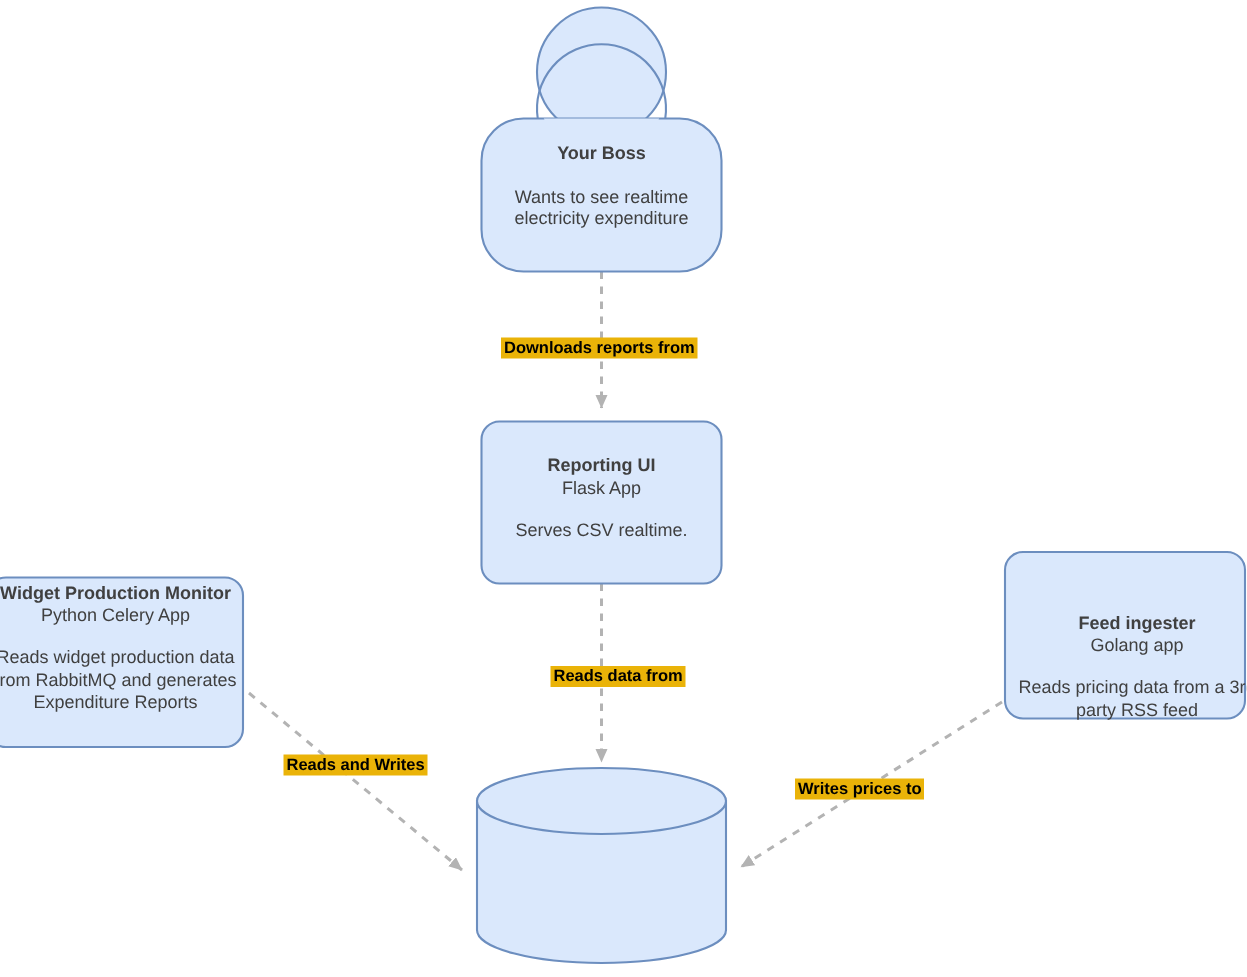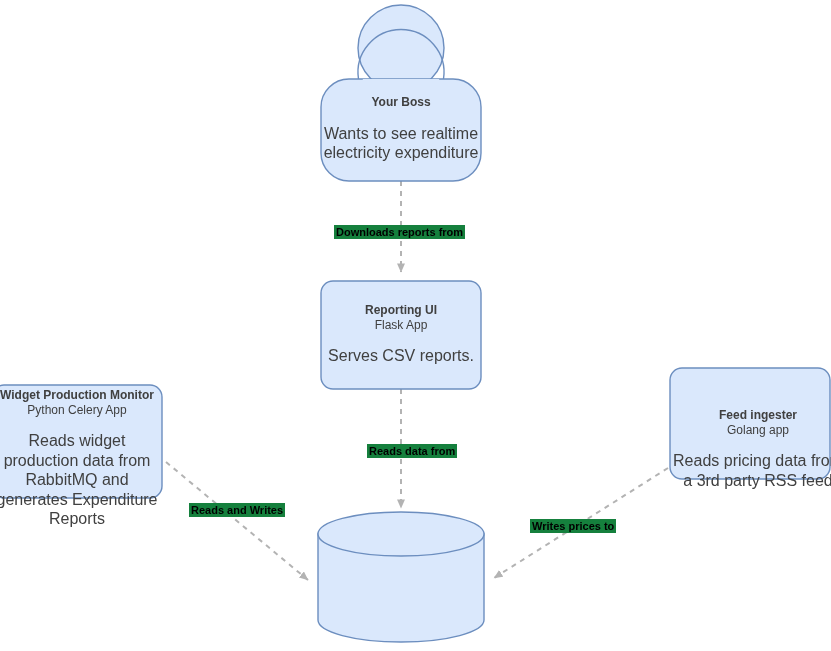--- a/index.html
+++ b/index.html
@@ -42,32 +42,32 @@
     font-size: 12px;
     display: block;
   }
   .node-sub {
     font-weight: normal;
     font-size: 12px;
     display: block;
   }
   .node-desc {
     font-weight: normal;
-    font-size: 16px;
+    font-size: 12px;
     display: block;
     margin-top: 14px;
   }
   .edge-label {
     position: absolute;
     z-index: 4;
     font-family: "Liberation Sans", sans-serif;
     font-size: 11px;
     font-weight: bold;
     color: #000000;
-    background: #15803d;
+    background: #eab308;
     white-space: nowrap;
     padding: 1px 2px;
     pointer-events: none;
   }
 </style>
 </head>
 <body>
 
 <div id="canvas">
 
@@ -115,21 +115,21 @@
   </svg>
 
   <div class="node-label" style="left:321px; top:95px; width:160px;">
     <span class="node-title">Your Boss</span>
     <span class="node-desc">Wants to see realtime electricity expenditure</span>
   </div>
 
   <div class="node-label" style="left:321px; top:303px; width:160px;">
     <span class="node-title">Reporting UI</span>
     <span class="node-sub">Flask App</span>
-    <span class="node-desc">Serves CSV reports.</span>
+    <span class="node-desc">Serves CSV realtime.</span>
   </div>
 
   <div class="node-label" style="left:-6px; top:388px; width:166px;">
     <span class="node-title">Widget Production Monitor</span>
     <span class="node-sub">Python Celery App</span>
     <span class="node-desc">Reads widget production data from RabbitMQ and generates Expenditure Reports</span>
   </div>
 
   <div class="node-label" style="left:670px; top:408px; width:176px;">
     <span class="node-title">Feed ingester</span>

